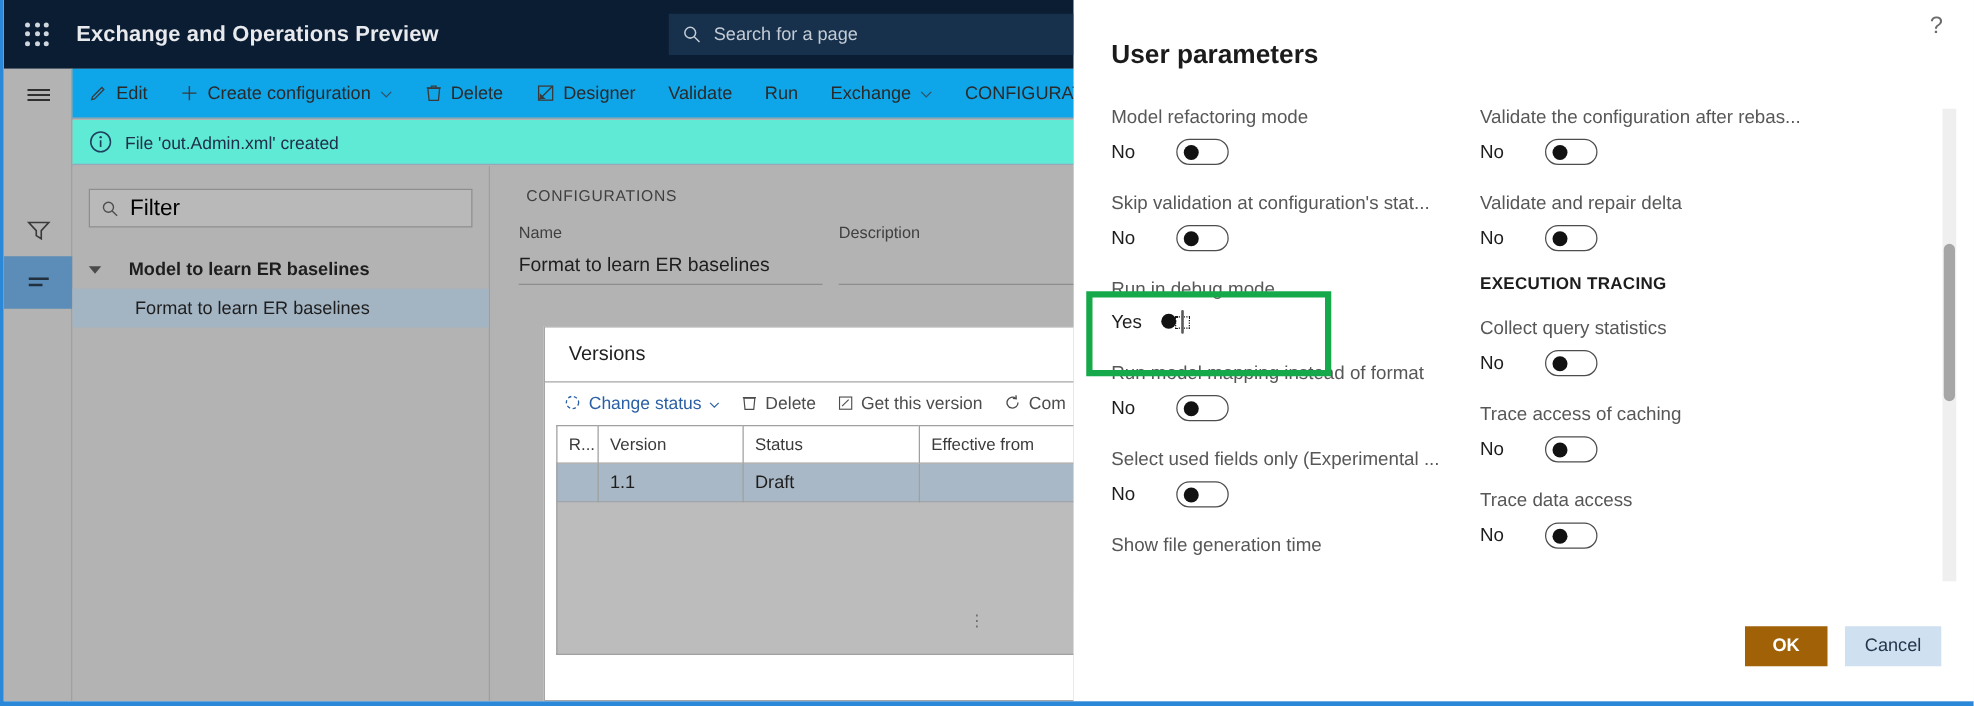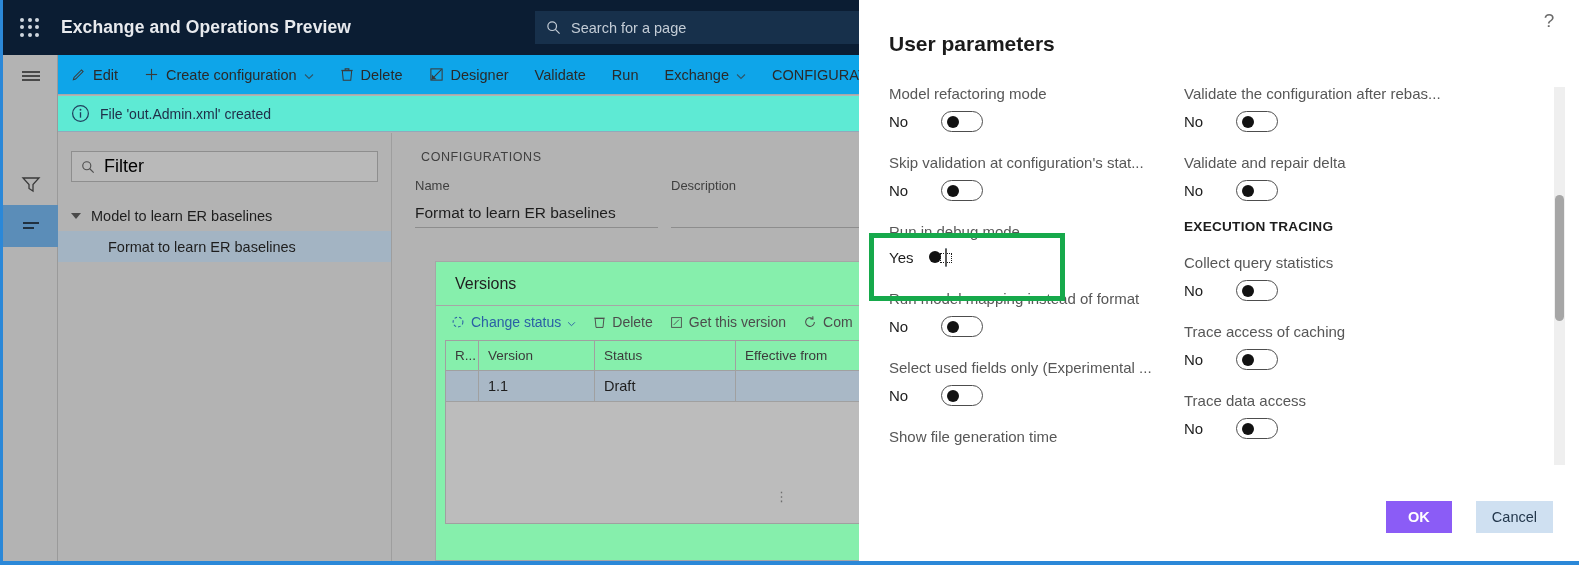--- a/index.html
+++ b/index.html
@@ -120,21 +120,21 @@
     font-size: 18px; color: #000000;
   }
   .filterbox .mag { margin-right: 9px; display: inline-flex; }
   .tree { margin-top: 18px; }
   .tree-node {
     display: flex; align-items: center;
     height: 31px;
     padding-left: 13px;
     font-size: 14.5px; color: #1e1e1e;
   }
-  .tree-node.root { font-weight: normal; }
+  .tree-node.root { font-weight: bold; gap: 12px; }
   .tree-node.child { padding-left: 50px; background: #a3b4c3; }
   .tri {
     width: 0; height: 0;
     border-left: 5px solid transparent;
     border-right: 5px solid transparent;
     border-top: 6px solid #4a4a4a;
     margin-right: 10px;
   }
 
   .rightpane {
@@ -153,21 +153,21 @@
     font-size: 15.5px; color: #1e1e1e;
     border-bottom: 1px solid #8d8d8d;
     padding-bottom: 5px;
   }
   .fld-name { left: 22px; top: 45px; width: 243px; }
   .fld-desc { left: 278px; top: 45px; width: 250px; }
 
   .versions-card {
     position: absolute; left: 42px; top: 128px;
     width: 430px; height: 300px;
-    background: #86efac;
+    background: #ffffff;
     border: 1px solid #a6a6a6;
   }
   .versions-head {
     height: 44px; display: flex; align-items: center;
     padding-left: 19px;
     font-size: 16px; color: #1f1f1f;
     border-bottom: 1px solid #a6a6a6;
   }
   .versions-toolbar {
     height: 32px; display: flex; align-items: center;
@@ -315,21 +315,21 @@
   }
   .btn {
     height: 32px;
     min-width: 66px;
     border: none;
     font-size: 14.5px;
     font-family: "Liberation Sans", sans-serif;
     cursor: pointer;
     padding: 0 16px;
   }
-  .btn-ok { background: #8b5cf6; color: #ffffff; font-weight: bold; margin-right: 24px; }
+  .btn-ok { background: #a16207; color: #ffffff; font-weight: bold; margin-right: 14px; }
   .btn-cancel { background: #cfe0f1; color: #23374c; }
 </style>
 </head>
 <body>
 
 <div id="screen">
 
   <div id="app">
 
     <div class="topbar">

